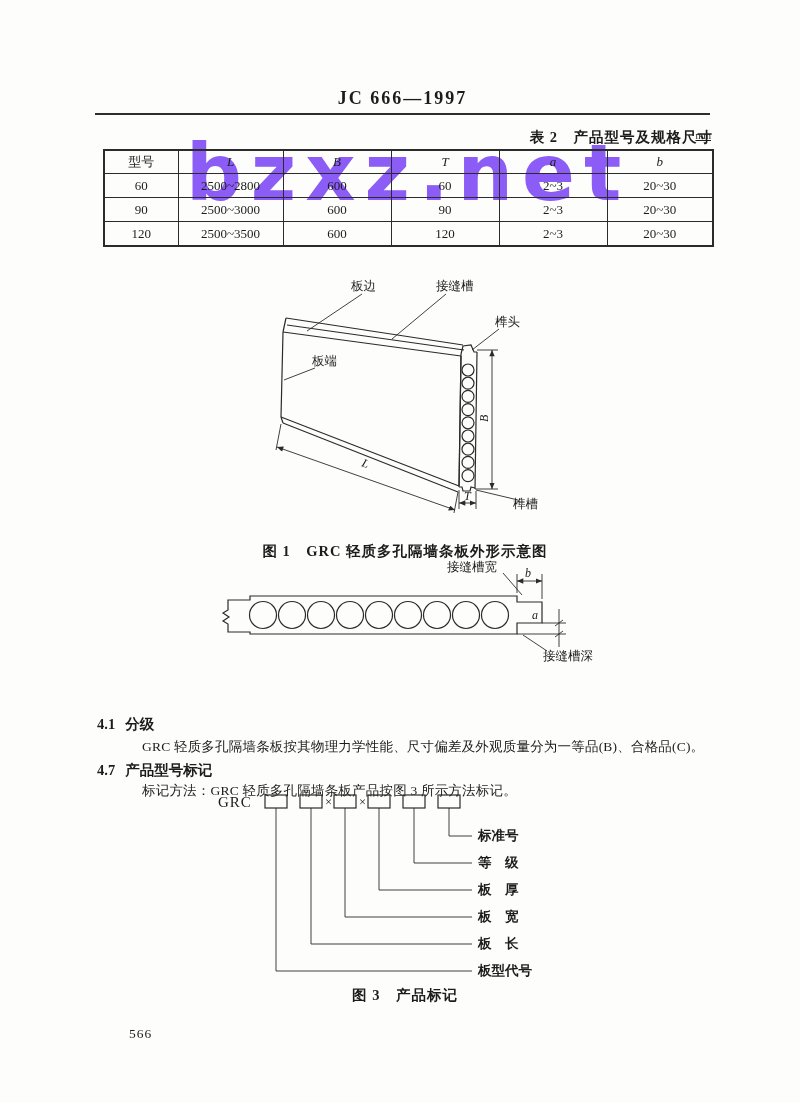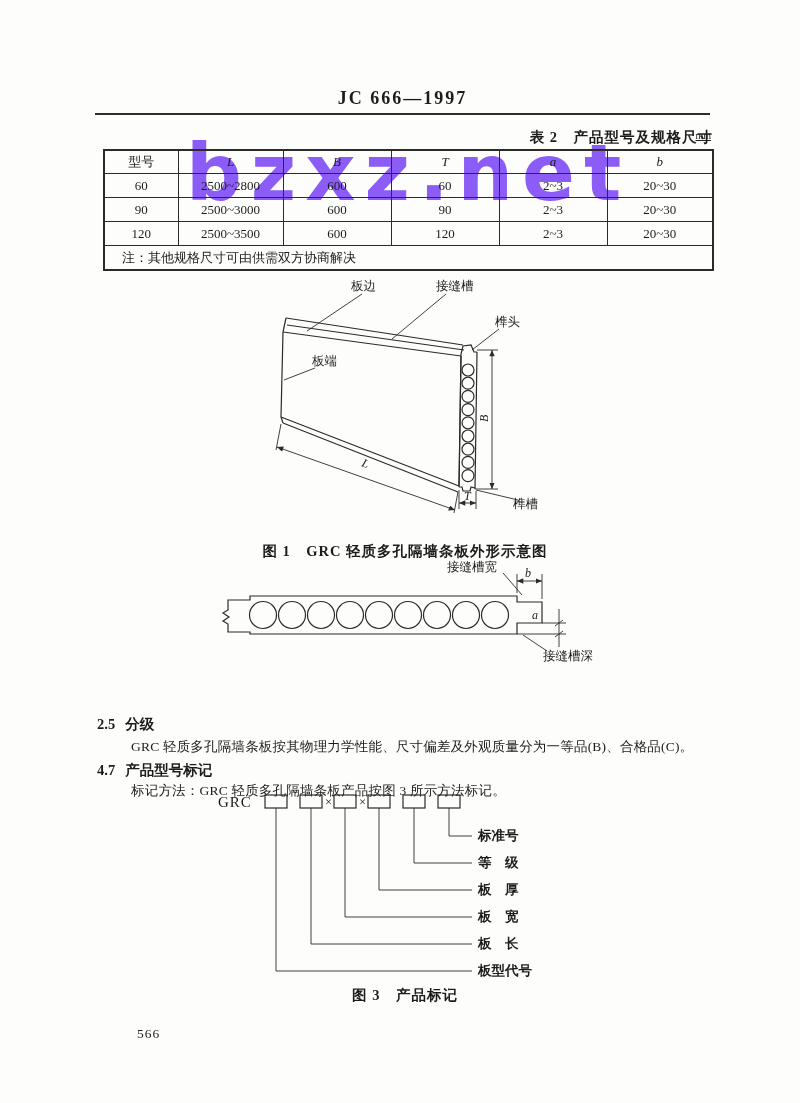--- a/index.html
+++ b/index.html
@@ -20,22 +20,22 @@
              table-layout:fixed;border:2px solid #2b2b2b;}
   table.spec td,table.spec th{border:1px solid #2b2b2b;text-align:center;vertical-align:middle;
              font-weight:normal;font-size:13px;padding:0;}
   table.spec .hrow th{height:22px;margin-left:12px;}
   table.spec .drow td{height:23px;}
   table.spec .nrow td{height:23px;text-align:left;padding-left:17px;font-size:13px;}
   .ital{font-style:italic;font-family:"Liberation Serif",serif;font-size:14px;}
   .caption{left:95px;width:620px;text-align:center;font-weight:bold;font-size:14.5px;letter-spacing:1px;margin-top:8px;}
   .sec-head{left:97px;font-weight:bold;font-size:14.5px;}
   .sec-head .num{margin-right:10px;font-family:"Liberation Serif",serif;}
-  .body-text{left:131px;font-size:13.5px;white-space:nowrap;letter-spacing:0.2px;text-align:center;}
-  .pagenum{left:137px;top:1026px;font-size:13.5px;letter-spacing:1px;}
+  .body-text{left:142px;font-size:13.5px;white-space:nowrap;letter-spacing:0.2px;text-align:center;}
+  .pagenum{left:129px;top:1026px;font-size:13.5px;letter-spacing:1px;}
   svg{overflow:visible;}
   svg .ln{stroke:#2b2b2b;stroke-width:1.2;fill:none;}
   svg .thin{stroke:#2b2b2b;stroke-width:0.9;fill:none;}
   svg text{fill:#1c1c1c;font-size:12.5px;font-family:"Liberation Serif","DejaVu Serif",serif;}
   svg text.dim{font-style:italic;font-size:12px;}
   svg text.big{font-size:15px;letter-spacing:1px;}
   svg text.lbl{font-size:13.5px;font-weight:bold;}
 </style>
 </head>
 <body>
@@ -87,23 +87,20 @@
       <td>20~30</td>
     </tr>
     <tr class="drow">
       <td>120</td>
       <td>2500~3500</td>
       <td>600</td>
       <td>120</td>
       <td>2~3</td>
       <td>20~30</td>
     </tr>
-    <tr class="nrow">
-      <td colspan="6">注：其他规格尺寸可由供需双方协商解决</td>
-    </tr>
   </tbody>
     </table>
 
   <svg class="abs layer" style="left:255px;top:270px" width="300" height="248" viewBox="0 0 300 248">
     <defs>
       <marker id="arrE" markerWidth="8" markerHeight="6" refX="7" refY="3" orient="auto">
         <path d="M0,0 L7,3 L0,6 Z" fill="#2b2b2b"></path>
       </marker>
       <marker id="arrS" markerWidth="8" markerHeight="6" refX="0" refY="3" orient="auto">
         <path d="M7,0 L0,3 L7,6 Z" fill="#2b2b2b"></path>
@@ -208,21 +205,21 @@
       <text class="dim" x="337" y="64">a</text>
     </g>
     <line class="thin" x1="308" y1="18" x2="327" y2="40"></line>
     <line class="thin" x1="352" y1="96" x2="328" y2="80"></line>
     <text x="252" y="16">接缝槽宽</text>
     <text x="348" y="105">接缝槽深</text>
   </svg>
 
 
   <div class="abs layer sec-head" style="top:715px">
-    <span class="num">2.5</span><span>分级</span>
+    <span class="num">4.1</span><span>分级</span>
   </div>
   <div class="abs layer body-text" style="top:738px">GRC 轻质多孔隔墙条板按其物理力学性能、尺寸偏差及外观质量分为一等品(B)、合格品(C)。</div>
 
   <div class="abs layer sec-head" style="top:761px">
     <span class="num">4.7</span><span>产品型号标记</span>
   </div>
   <div class="abs layer body-text" style="top:782px">标记方法：GRC 轻质多孔隔墙条板产品按图 3 所示方法标记。</div>
 
   <svg class="abs layer" style="left:210px;top:790px" width="360" height="200" viewBox="0 0 360 200">
     <text class="big" x="8" y="17">GRC</text>

